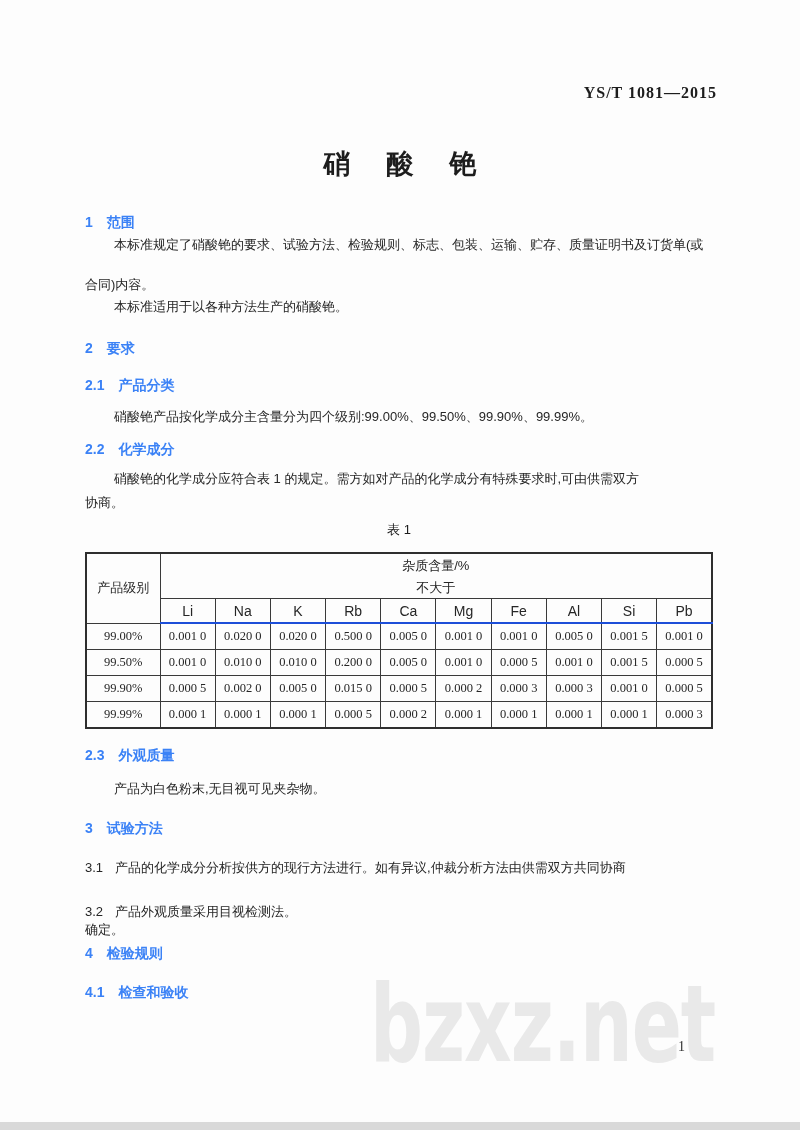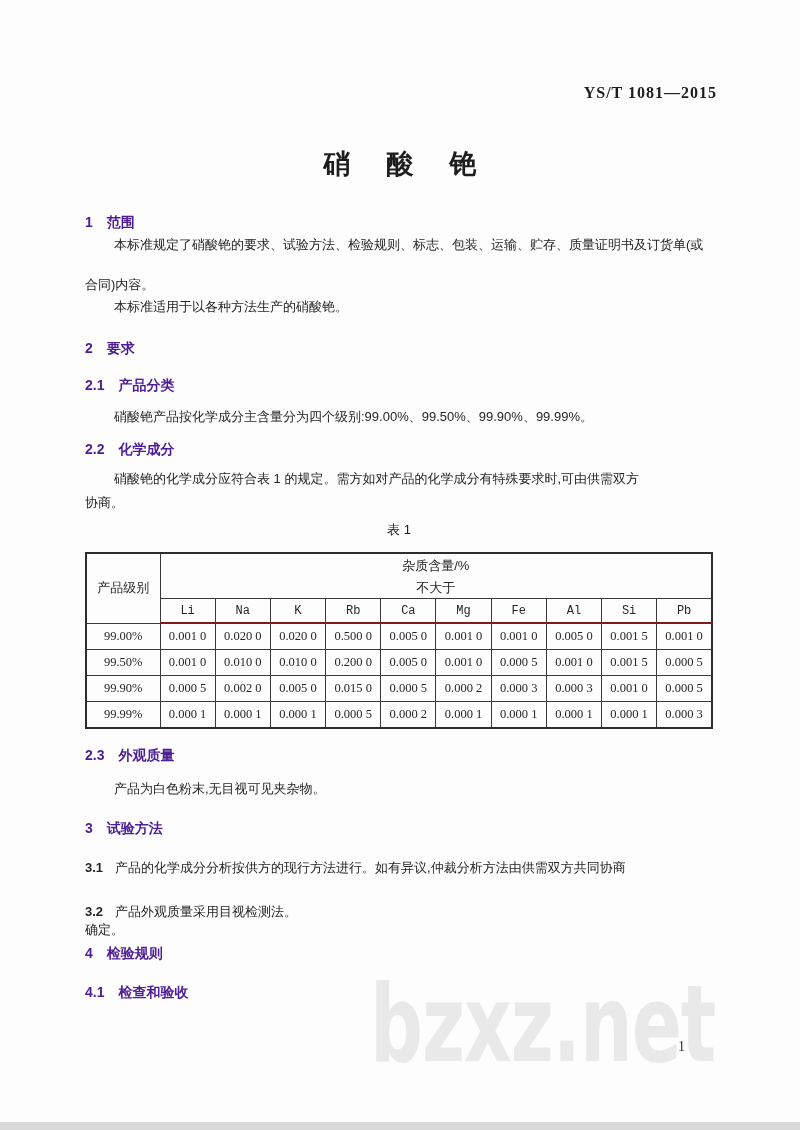--- a/index.html
+++ b/index.html
@@ -11,42 +11,42 @@
   .abs{position:absolute;z-index:1;white-space:nowrap;}
   .std-code{
     top:84px;right:83px;font-family:"Liberation Serif",serif;
     font-weight:bold;font-size:16px;letter-spacing:1px;color:#1d1d1d;
   }
   .doc-title{
     top:146px;left:0;width:800px;text-align:center;
     font-weight:bold;font-size:27px;color:#1d1d1d;
   }
   .doc-title span{letter-spacing:36px;margin-right:-36px;}
-  .heading{font-weight:bold;font-size:14px;left:85px;color:#4c1d95;}
+  .heading{font-weight:bold;font-size:14px;left:85px;color:#3b82f6;}
   .heading .num{margin-right:14px;}
   .body-line{font-size:13px;left:85px;line-height:18px;}
   .indent{padding-left:29px;}
-  .clause .num{font-weight:bold;margin-right:12px;}
+  .clause .num{font-weight:normal;margin-right:12px;}
   .tbl-caption{
     top:521px;left:85px;width:628px;text-align:center;
     font-weight:normal;font-size:13px;color:#1d1d1d;
   }
   table.t1{
     position:absolute;top:552px;left:85px;width:628px;z-index:1;
     border-collapse:collapse;table-layout:fixed;border:2px solid #2e2e2e;
   }
   .t1 td{
     border:1px solid #3a3a3a;text-align:center;vertical-align:middle;
     padding:0;color:#262626;font-size:13px;
   }
   .t1 .c-imp{border-bottom:none;height:23px;}
   .t1 .c-sub{border-top:none;height:21px;}
   .t1 .c-el{
-    height:23px;font-family:Liberation Mono, monospace;
-    font-size:12px;border-bottom:2px solid #7f1d1d;
+    height:23px;font-family:Liberation Sans, sans-serif;
+    font-size:14px;border-bottom:2px solid #1d4ed8;
   }
   .t1 .c-grade,.t1 .c-val{
     height:25px;font-family:"Liberation Serif",serif;font-size:12.5px;
   }
   .watermark{
     position:absolute;z-index:0;top:970px;left:370px;
     font-family:"DejaVu Sans",sans-serif;font-weight:bold;
     font-size:74px;line-height:74px;letter-spacing:-1px;color:#e9e9e9;
     transform:scaleY(1.45);transform-origin:top left;white-space:nowrap;
   }

